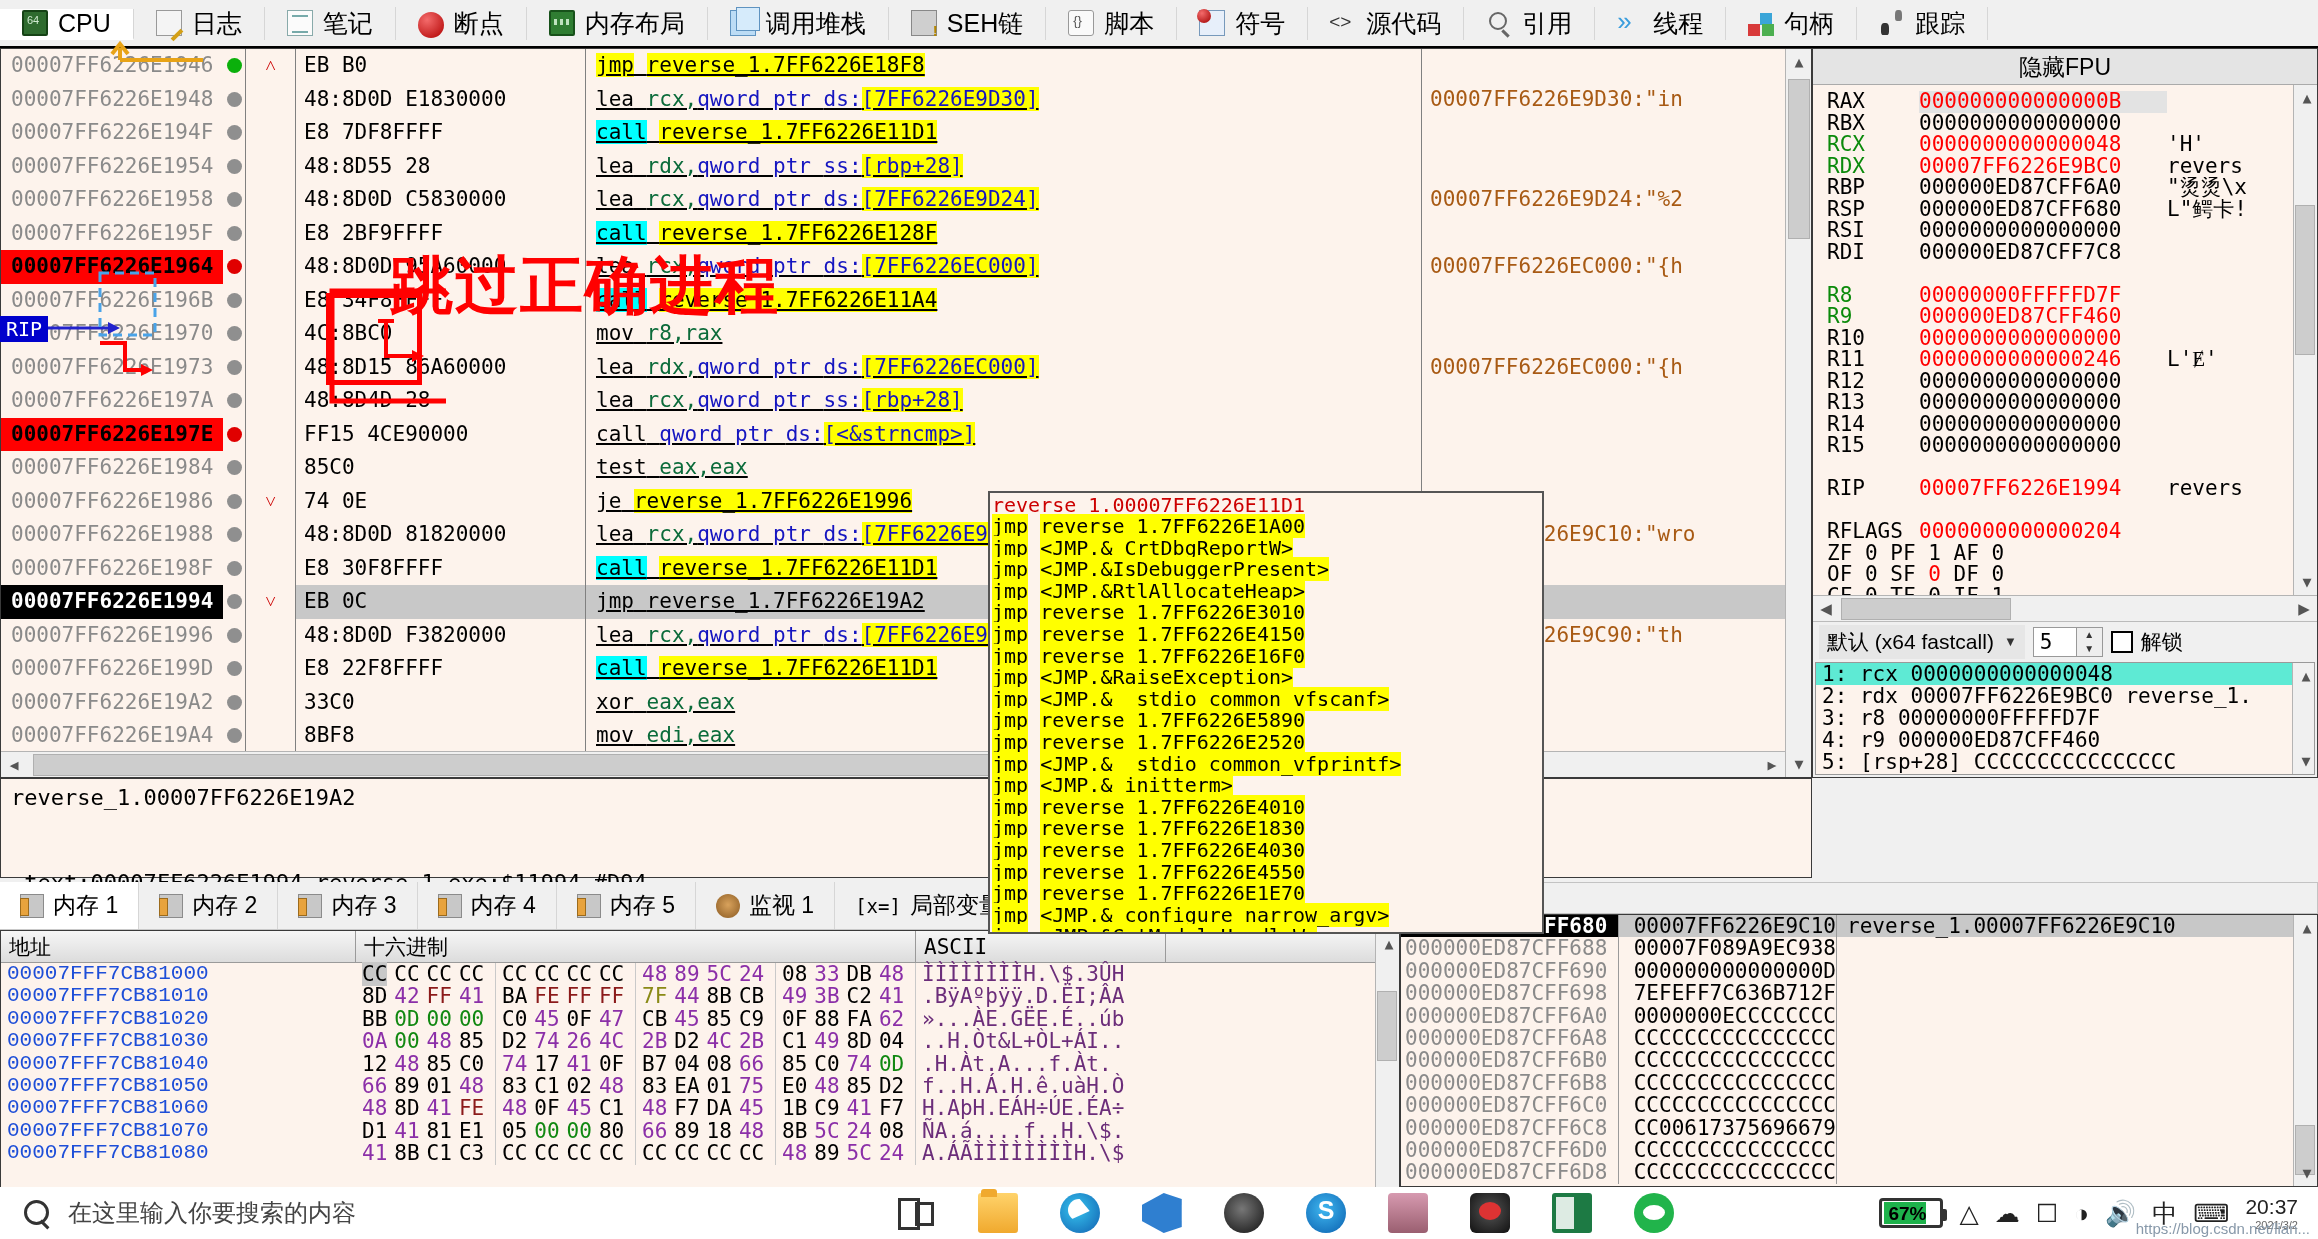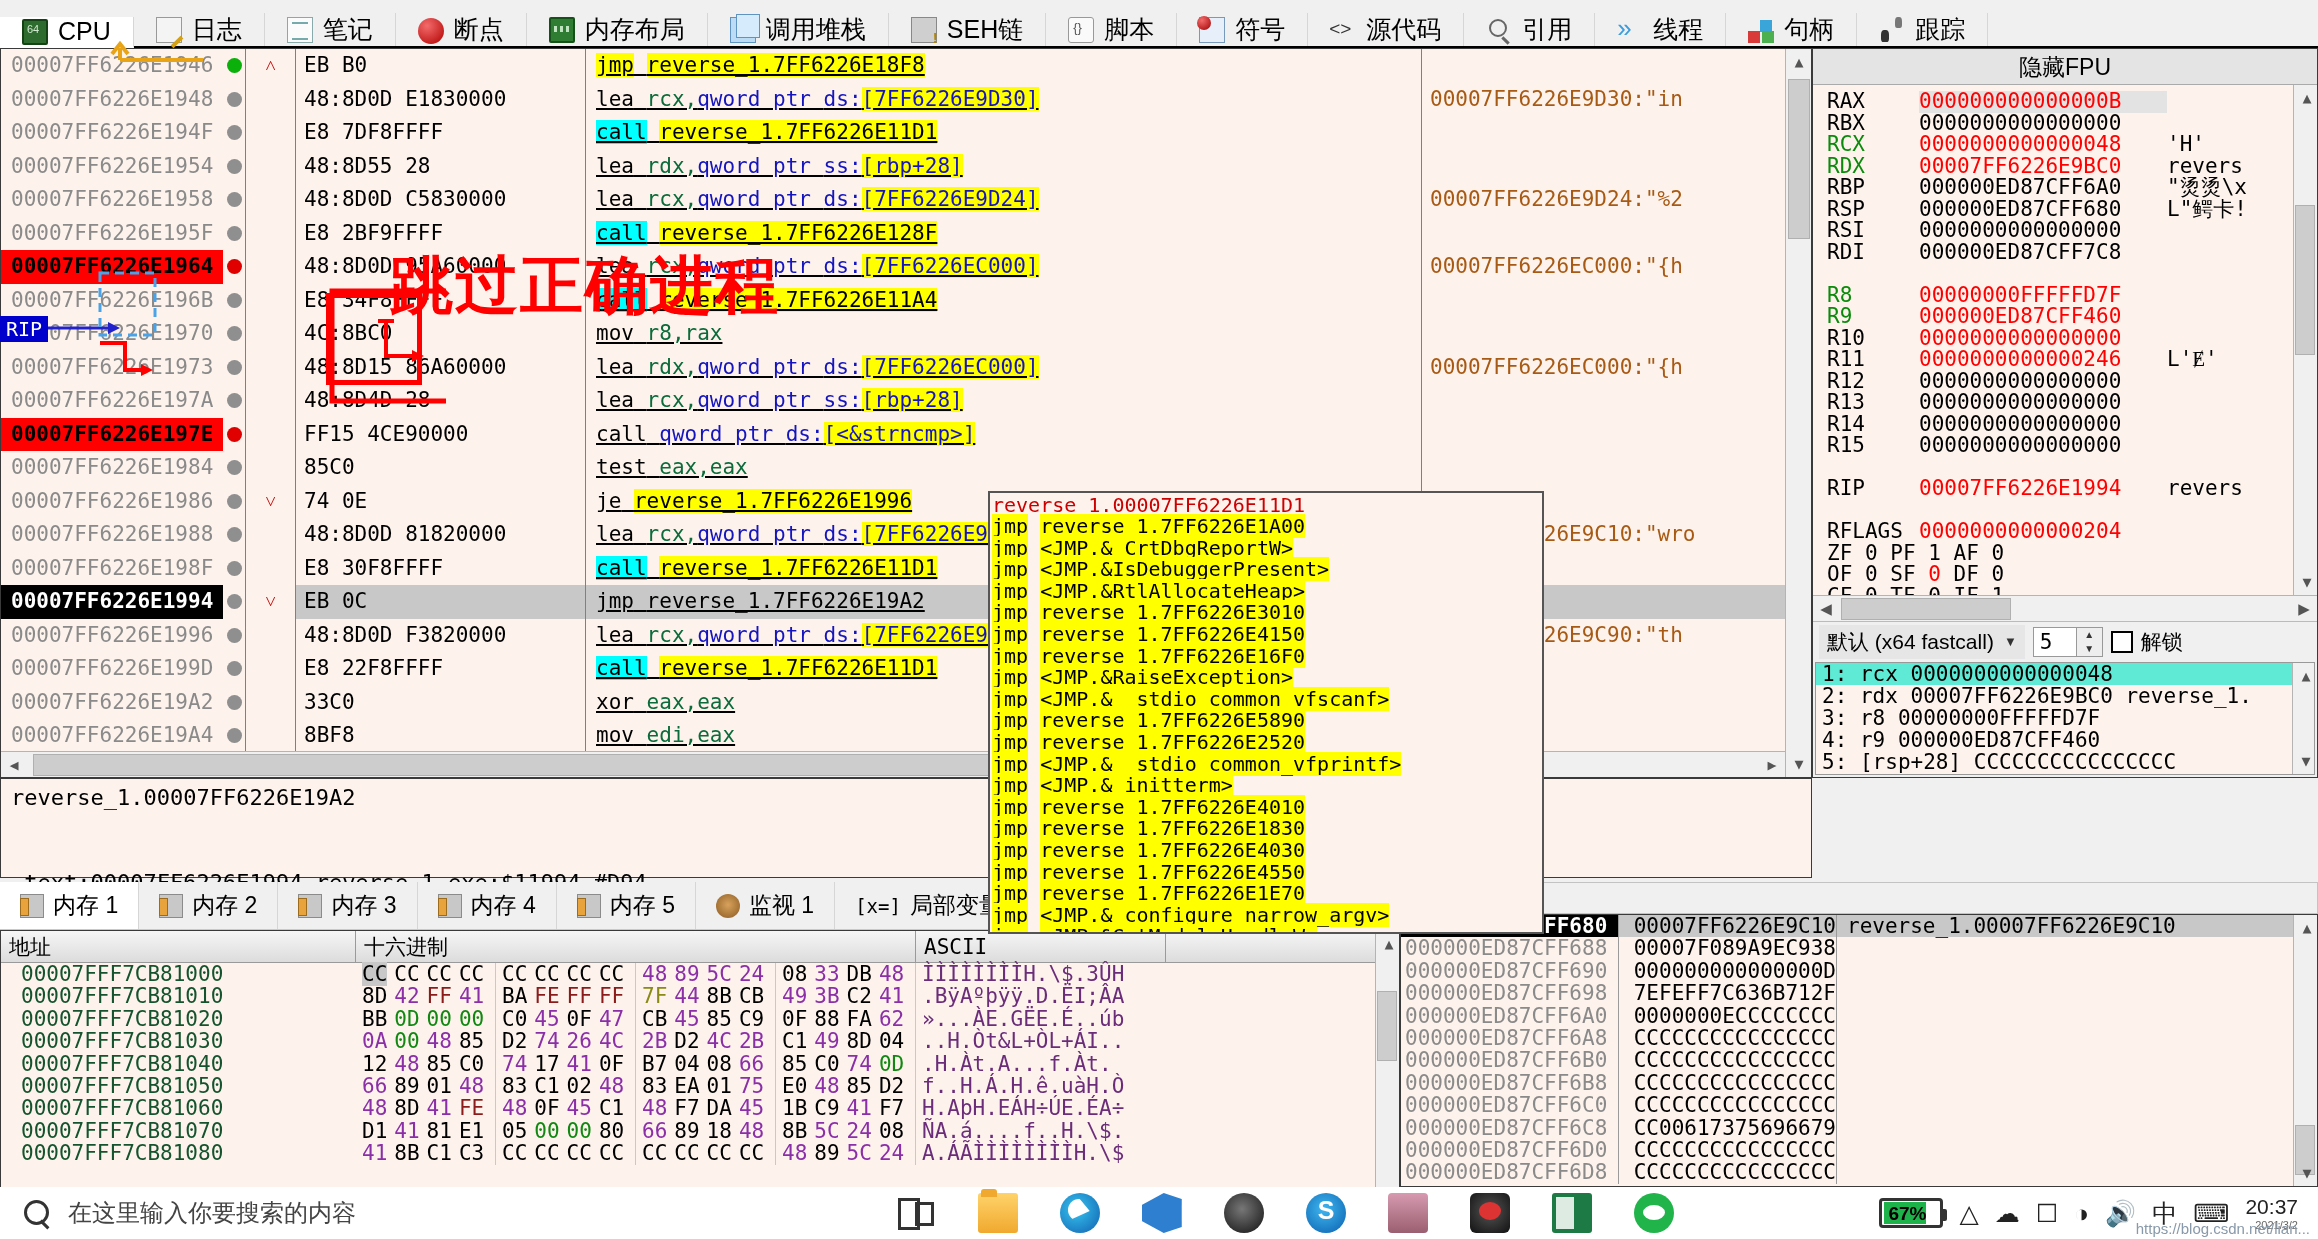--- a/index.html
+++ b/index.html
@@ -10,21 +10,21 @@
     background: #ffffff;
     font-family: "Liberation Sans", sans-serif;
   }
   .app { position: relative; width: 2318px; height: 1239px; }
 
   
   .tabbar {
     position: absolute; left: 0; top: 0; width: 2318px; height: 48px;
     background: #f0f0f0;
     border-bottom: 2px solid #000;
-    display: flex; align-items: flex-end;
+    display: flex; align-items: center;
   }
   .tab {
     display: flex; align-items: center; gap: 10px;
     padding: 0 22px;
     font-size: 25px; color: #000;
     border-right: 1px solid #d6d6d6;
     background: #f0f0f0;
     white-space: nowrap;
     cursor: default;
   }
@@ -196,21 +196,21 @@
   
   .dump { position:absolute; left:0; top:882px; width:1400px; height:308px; background:#fdf3ec; border:1px solid #3a3a3a; overflow:hidden;
           font-family:"DejaVu Sans Mono", monospace; font-size:21px;}
   .dumphdr { display:flex; height:32px; background:#ebebeb; border-bottom:1px solid #9a9a9a; }
   .dumphdr .c { line-height:32px; padding-left:8px; font-size:21px; border-right:1px solid #9a9a9a; background:linear-gradient(#f6f6f6,#dcdcdc);}
   .dh-addr{ width:355px; flex:0 0 355px;}
   .dh-hex{ width:560px; flex:0 0 560px;}
   .dh-asc{ width:250px; flex:0 0 250px;}
   .dh-pad{ flex:1 1 auto;}
   .dumprow { display:flex; height:22.4px; line-height:22.4px; white-space:nowrap;}
-  .dr-addr{ width:355px;flex:0 0 355px; color:#14532d; padding-left:20px;}
+  .dr-addr{ width:355px;flex:0 0 355px; color:#1d4ed8; padding-left:6px;font-family:Liberation Mono, monospace;}
   .dr-hex{ width:560px;flex:0 0 560px; display:flex; }
   .dr-hex .g{ width:140px; border-right:1px solid #c9c9c9; padding-left:6px;}
   .dr-asc{ width:250px;flex:0 0 250px; padding-left:6px; color:#6b2d7a;}
   .hx{ margin-right:7px; }
   .c-blk{color:#000;} .c-pur{color:#8b2fa8;} .c-grn{color:#118811;} .c-red{color:#8b1a1a;} .c-oli{color:#8a8a16;}
   .first-sel{ background:#c8c8c8; }
 
   
   .stackwrap { position:absolute; left:1400px; top:866px; width:918px; height:273px; background:#fdf3ec; border:1px solid #3a3a3a; overflow:hidden;
                font-family:"DejaVu Sans Mono", monospace; font-size:21px;}

